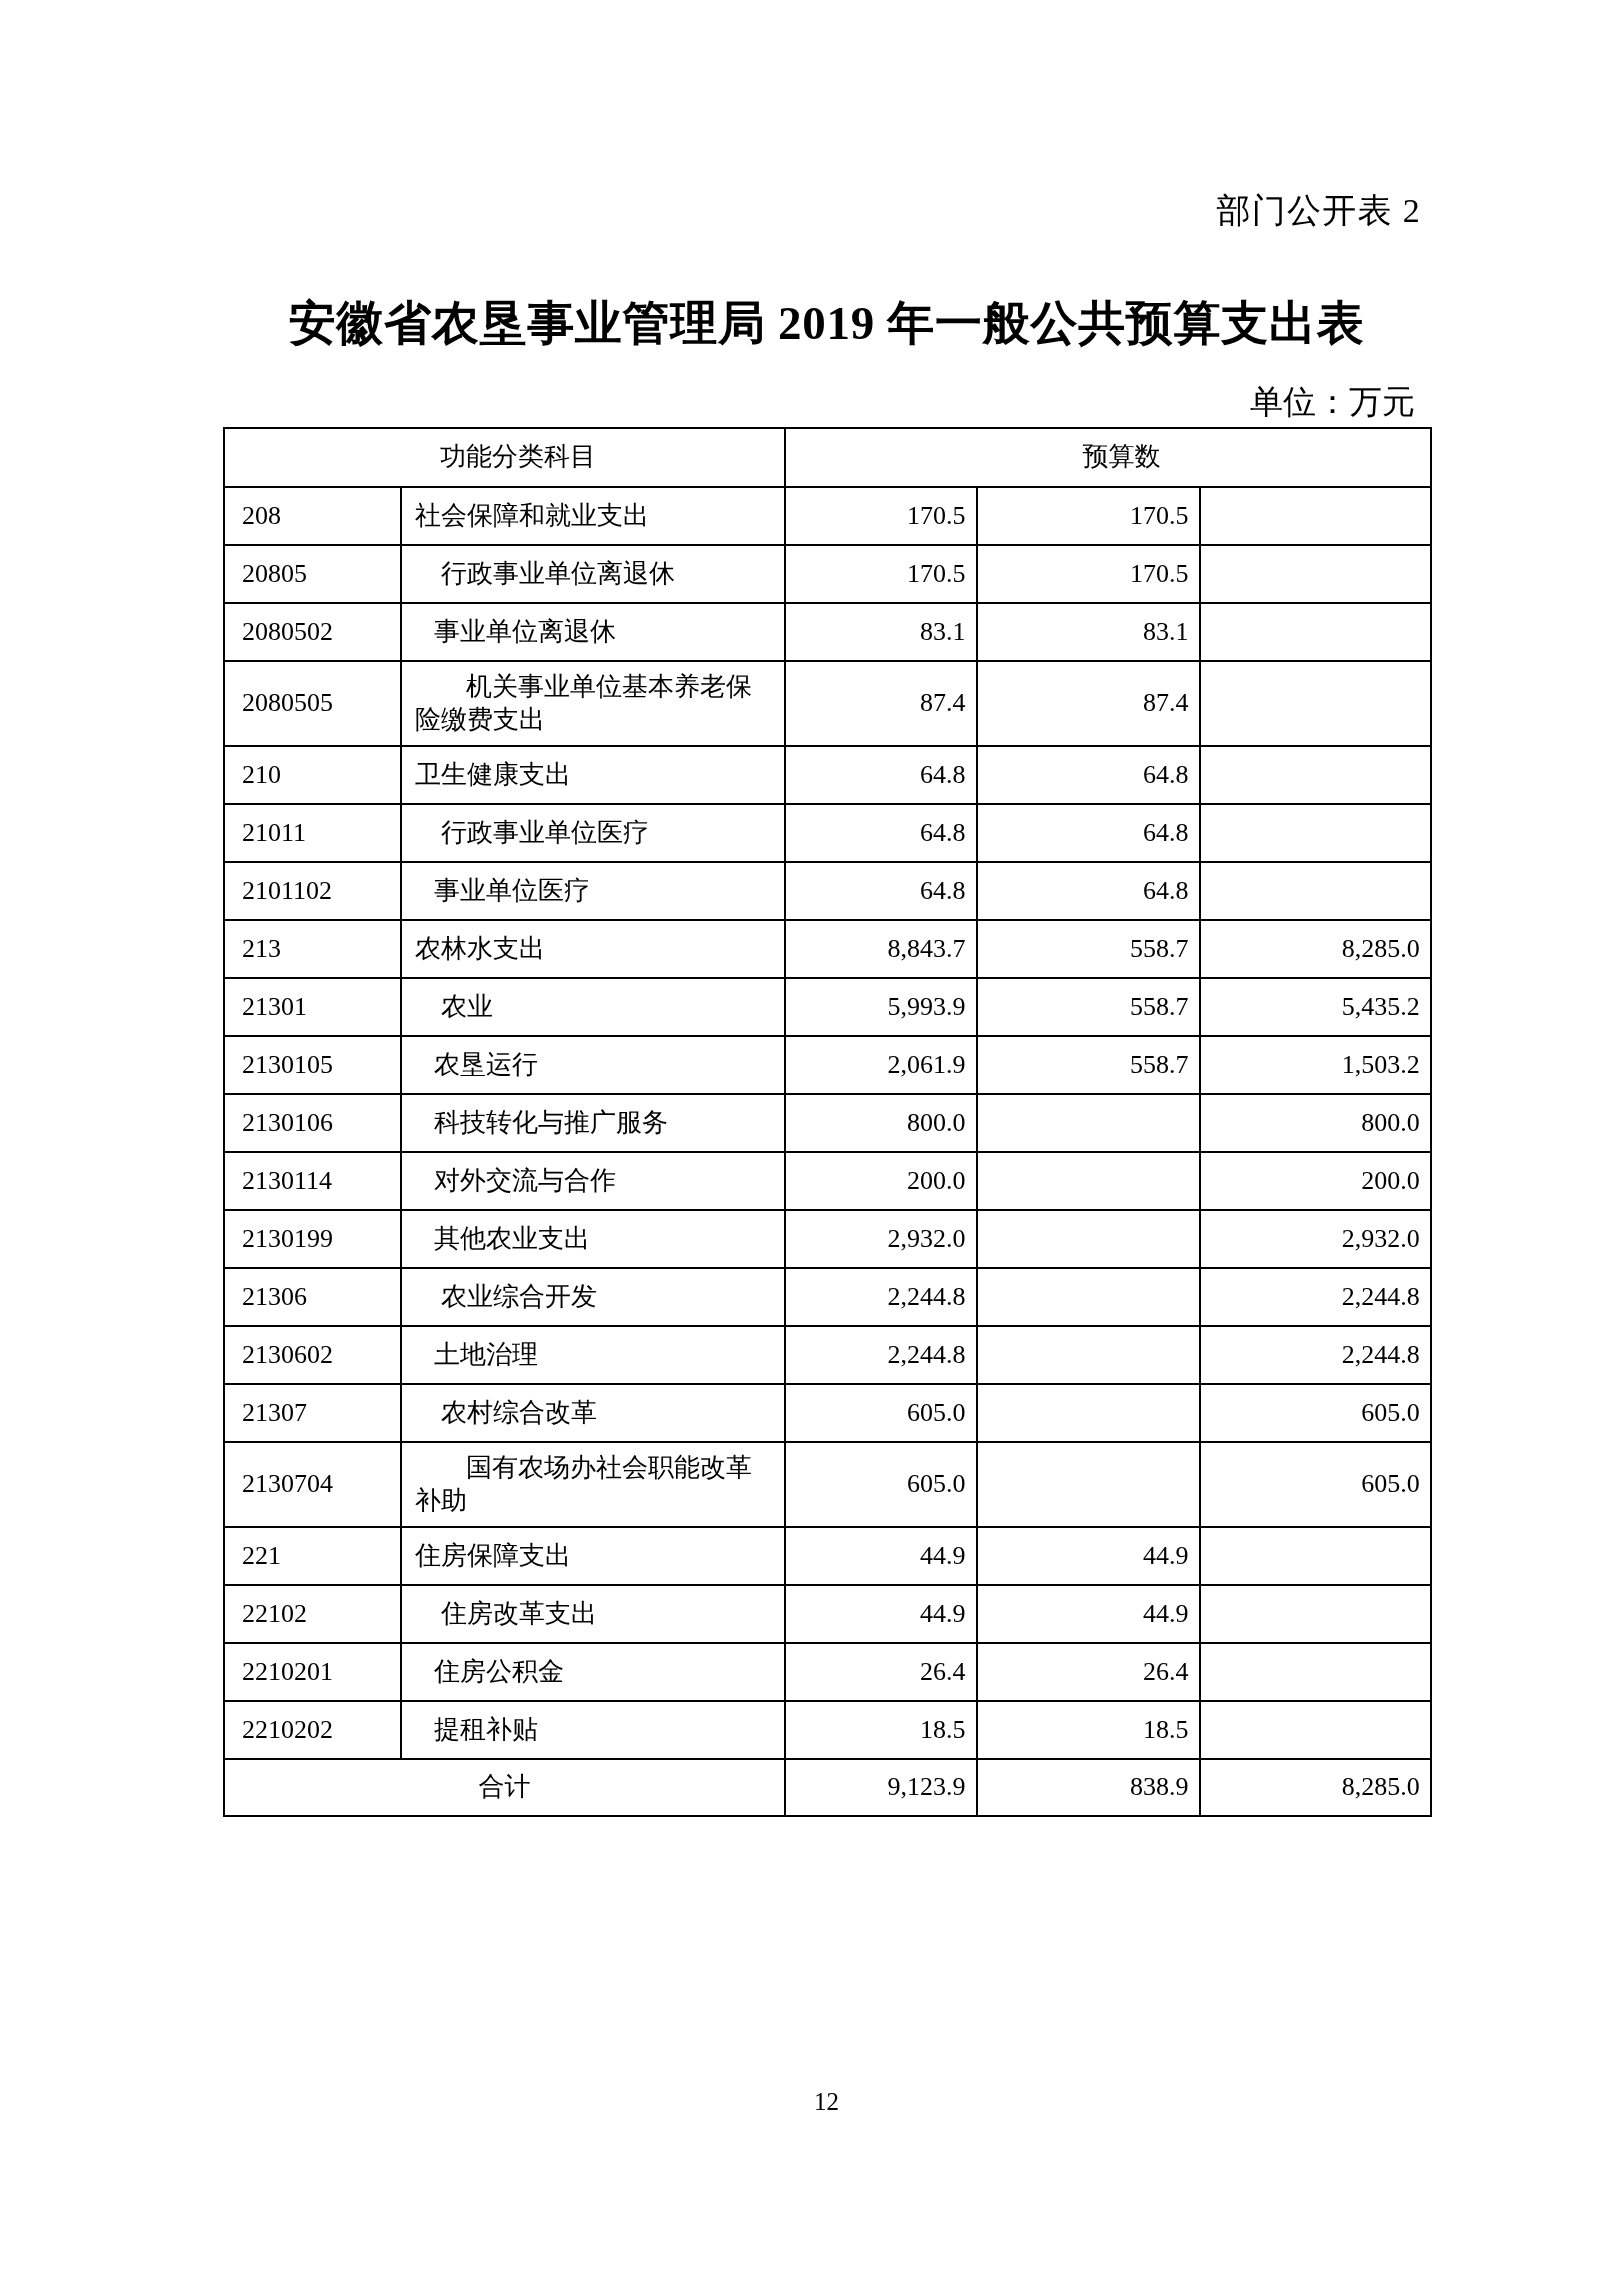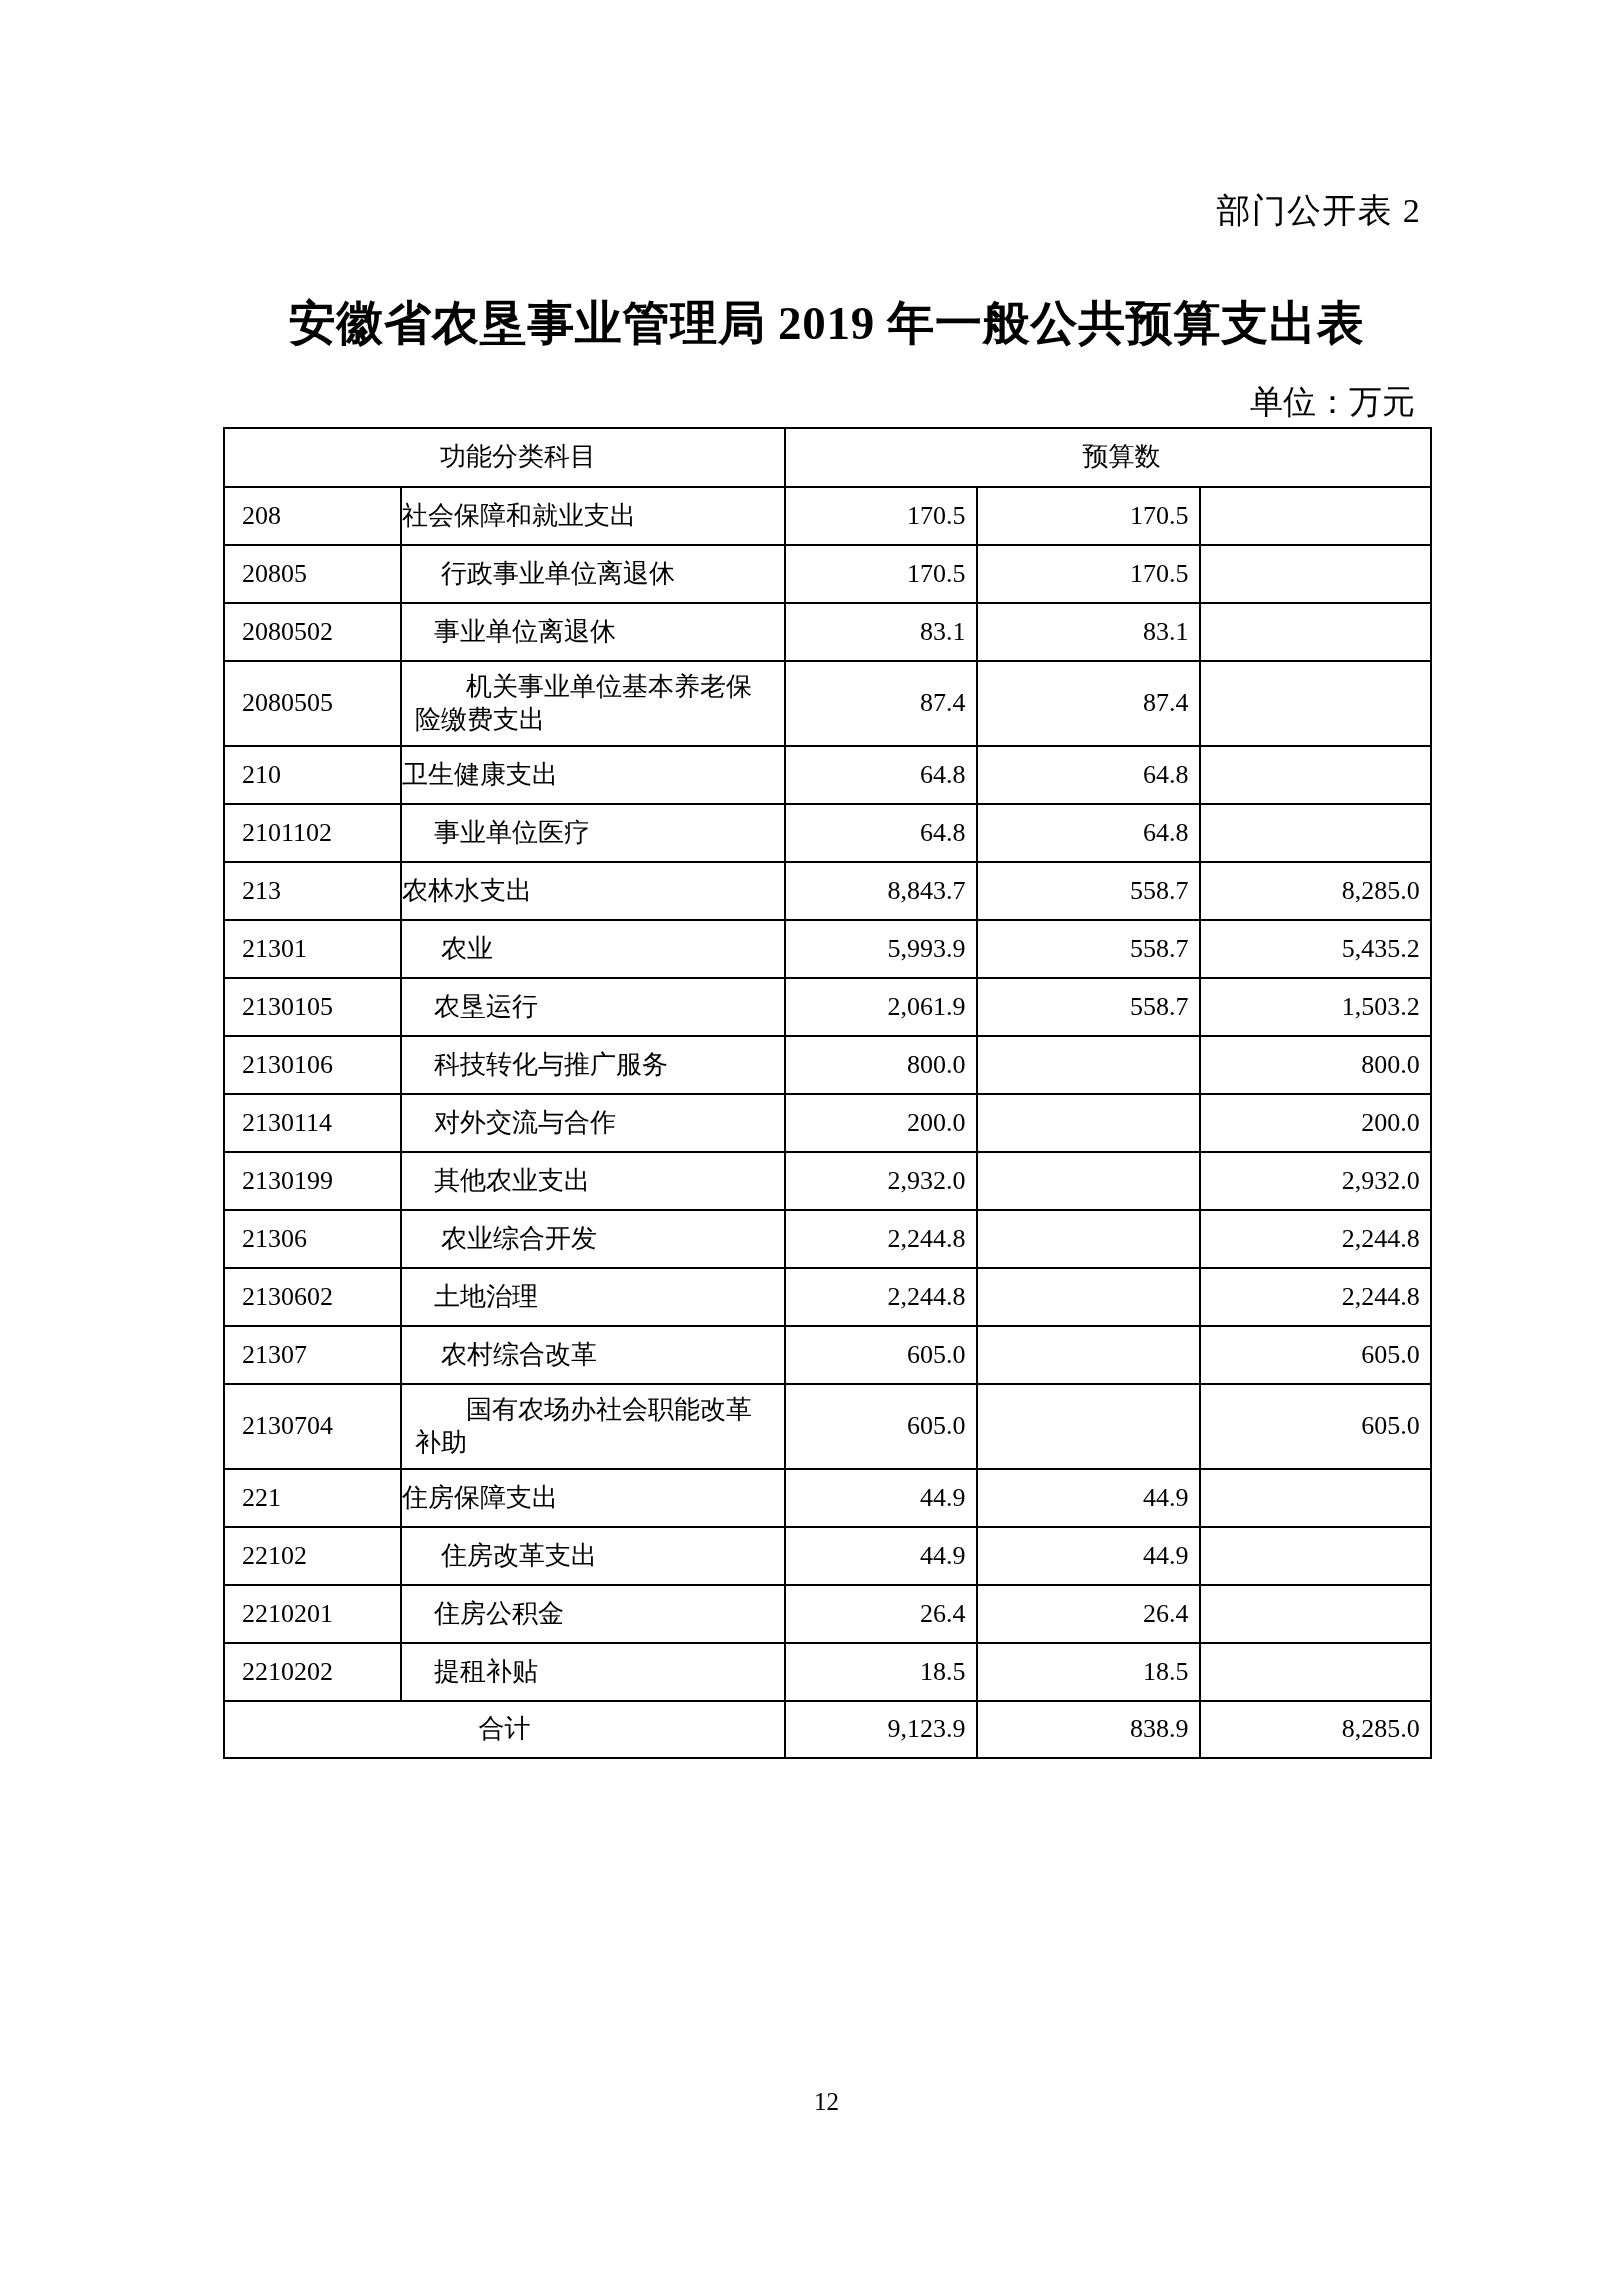--- a/index.html
+++ b/index.html
@@ -51,21 +51,21 @@
     overflow: hidden;
     line-height: 1.25;
   }
   thead tr { height: 59px; }
   thead th { text-align: center; padding-left: 28px; }
   tbody tr { height: 58px; }
   tbody tr.tall { height: 85px; }
   tr.footer-row { height: 57px; }
   td.code { text-align: left; padding-left: 17px; }
   td.name { text-align: left; padding-right: 11.7px; }
-  td.name.indent0 { padding-left: 0; }
+  td.name.indent0 { padding-left: 13px; }
   td.name.indent1 { padding-left: 39px; }
   td.name.indent2 { padding-left: 32px; margin-left: 9px; }
   td.name.wrap { padding-left: 13px; text-indent: 51px; }
   td.num { text-align: right; padding-right: 10.4px; }
   td.sum-label { text-align: center; }
   .page-number {
     position: absolute;
     top: 2088px; left: 223px; width: 1207px;
     text-align: center;
     font-size: 25px;
@@ -126,20 +126,27 @@
           <td class="num"></td>
         </tr>
         <tr>
           <td class="code">210</td>
           <td class="name indent0">卫生健康支出</td>
           <td class="num">64.8</td>
           <td class="num">64.8</td>
           <td class="num"></td>
         </tr>
         <tr>
+          <td class="code">21011</td>
+          <td class="name indent1">行政事业单位医疗</td>
+          <td class="num">64.8</td>
+          <td class="num">64.8</td>
+          <td class="num"></td>
+        </tr>
+        <tr>
           <td class="code">2101102</td>
           <td class="name indent2">事业单位医疗</td>
           <td class="num">64.8</td>
           <td class="num">64.8</td>
           <td class="num"></td>
         </tr>
         <tr>
           <td class="code">213</td>
           <td class="name indent0">农林水支出</td>
           <td class="num">8,843.7</td>

